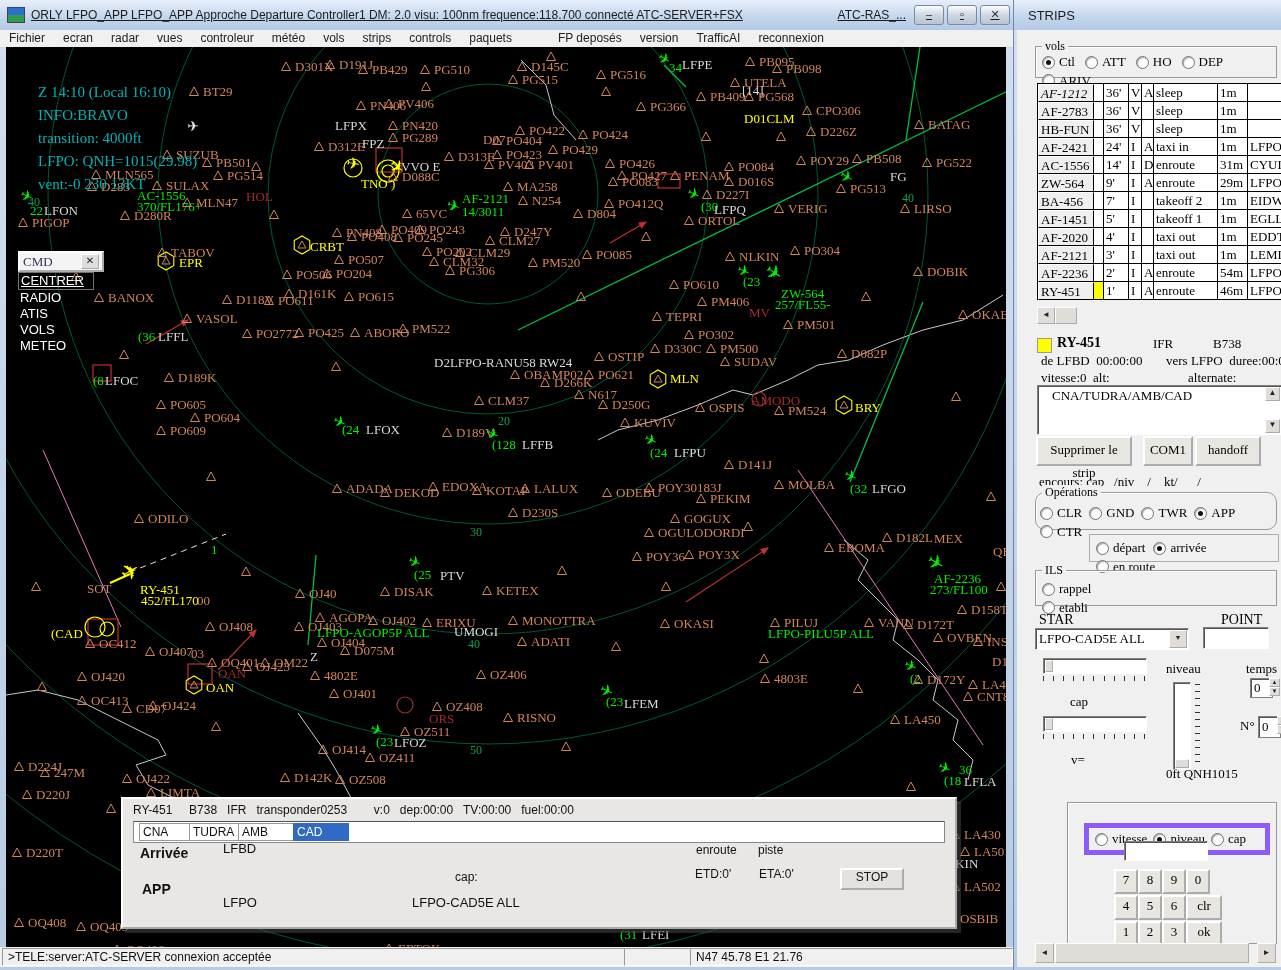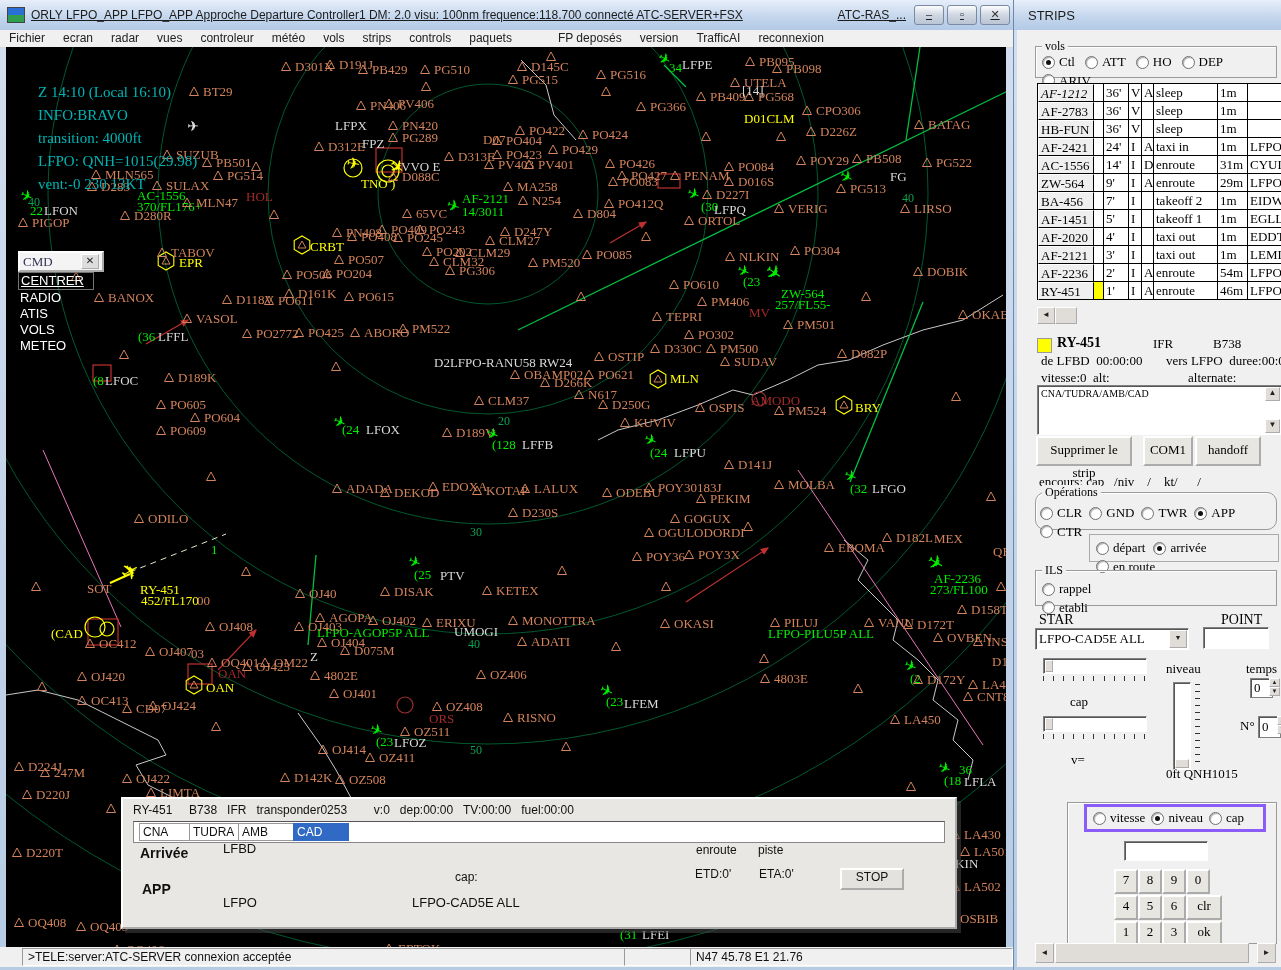--- a/index.html
+++ b/index.html
@@ -706,21 +706,21 @@
       <div class="abs" style="left:289px;top:96px;font-size:13px;">LFPO-CAD5E ALL</div>
       <div class="abs" style="left:573px;top:44px;">enroute</div>
       <div class="abs" style="left:635px;top:44px;">piste</div>
       <div class="abs" style="left:572px;top:68px;">ETD:0'</div>
       <div class="abs" style="left:636px;top:68px;">ETA:0'</div>
       <div id="dlg-stop">STOP</div>
     </div>
   </div>
 
   <div id="statusbar">
-    <div class="status-box" style="left:2px;width:618px;margin-left:20px;">&gt;TELE:server:ATC-SERVER connexion acceptée</div>
+    <div class="status-box" style="left:2px;width:618px;">&gt;TELE:server:ATC-SERVER connexion acceptée</div>
     <div class="status-box" style="left:624px;width:62px;"></div>
     <div class="status-box" style="left:690px;width:316px;">N47 45.78  E1 21.76</div>
   </div>
 </div>
 
 <div id="strips-window">
   <div id="strips-title">
     <span>STRIPS</span>
   </div>
   <div id="strips-body">
@@ -874,21 +874,21 @@
     <div class="abs" style="left:20px;top:308px;width:13px;height:13px;background:#ffff00;border:1px solid #999;"></div>
     <div class="panel-label" style="left:40px;top:305px;font-weight:bold;font-size:14px;">RY-451</div>
     <div class="panel-label" style="left:136px;top:306px;">IFR</div>
     <div class="panel-label" style="left:196px;top:306px;">B738</div>
     <div class="panel-label" style="left:24px;top:323px;">de LFBD  00:00:00</div>
     <div class="panel-label" style="left:149px;top:323px;">vers LFPO  duree:00:00:</div>
     <div class="panel-label" style="left:24px;top:340px;">vitesse:0  alt:</div>
     <div class="panel-label" style="left:171px;top:340px;">alternate:</div>
 
     <div class="abs sunken" style="left:20px;top:355px;width:243px;height:48px;">
-      <div style="padding:2px 3px;font-size:10px;">CNA/TUDRA/AMB/CAD</div>
+      <div style="padding:2px 14px;font-size:13px;">CNA/TUDRA/AMB/CAD</div>
       <div class="scroll-arrow" style="right:1px;top:1px;width:13px;height:12px;">▲</div>
       <div class="scroll-arrow" style="right:1px;bottom:1px;width:13px;height:12px;">▼</div>
     </div>
 
     <div class="sbtn" style="left:19px;top:406px;width:92px;height:26px;line-height:23px;">Supprimer le strip</div>
     <div class="sbtn" style="left:126px;top:406px;width:46px;height:26px;line-height:23px;">COM1</div>
     <div class="sbtn" style="left:178px;top:406px;width:62px;height:26px;line-height:23px;">handoff</div>
 
     <div class="panel-label" style="left:22px;top:444px;">encours: cap   /niv    /    kt/      /</div>
 
@@ -1011,21 +1011,21 @@
     <div class="spinner" style="left:241px;top:686px;width:18px;height:20px;line-height:20px;">0</div>
     <div class="spin-arrows" style="left:260px;top:686px;">
         <div>▲</div>
         <div>▼</div>
       </div>
 
     <div class="panel-label" style="left:54px;top:722px;">v=</div>
     <div class="panel-label" style="left:149px;top:736px;">0ft QNH1015</div>
 
     <div class="abs" style="left:50px;top:772px;width:208px;height:140px;border:1px solid #999;box-shadow:1px 1px 0 #fff inset;">
-      <div class="abs" style="left:16px;top:1px;width:176px;height:22px;border:3px solid #8b5cf6;font-family:Liberation Serif, serif;">
+      <div class="abs" style="left:16px;top:20px;width:176px;height:22px;border:5px solid #8b5cf6;font-family:Liberation Serif, serif;">
         <div id="mode-radios" style="position:absolute;left:6px;top:3px;"><label class="radio" style="margin-right: 6px;">
               <span class="rb"></span>
               <span>vitesse</span>
             </label><label class="radio" style="margin-right: 6px;">
               <span class="rb on"></span>
               <span>niveau</span>
             </label><label class="radio" style="margin-right: 6px;">
               <span class="rb"></span>
               <span>cap</span>
             </label></div>

